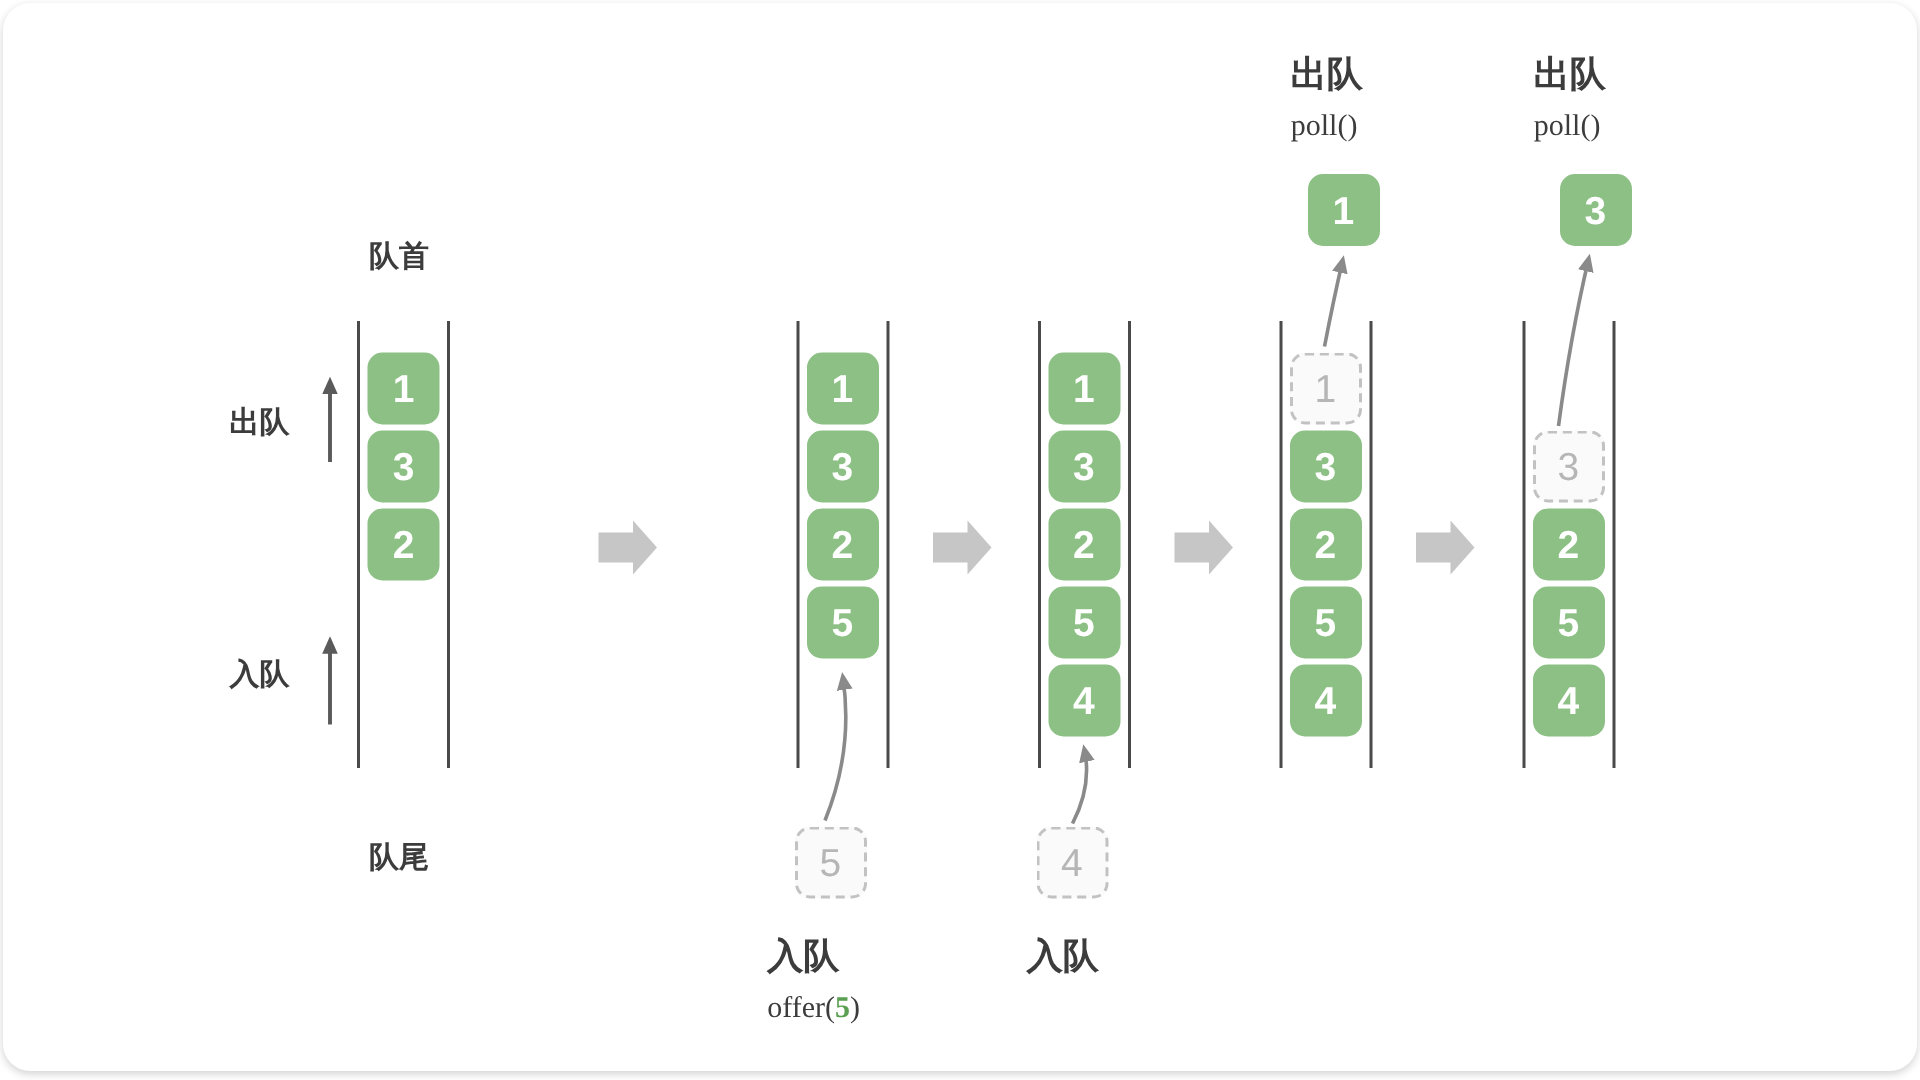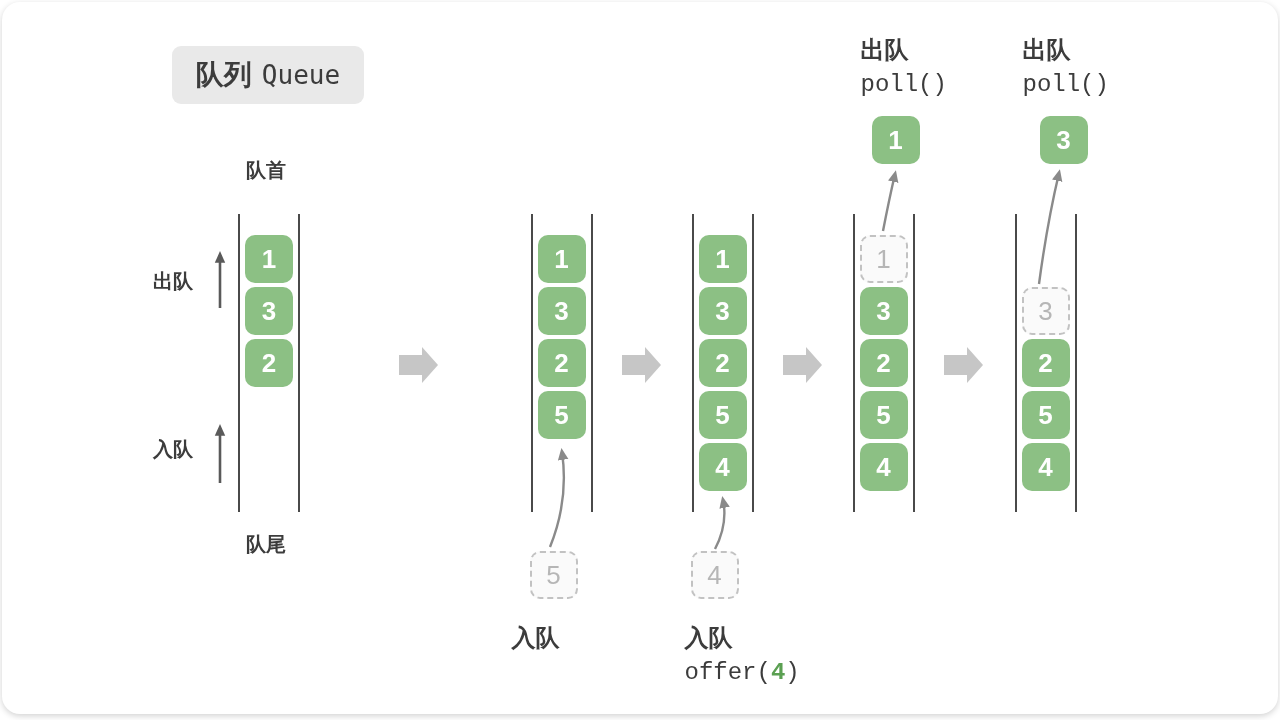--- a/index.html
+++ b/index.html
@@ -7,47 +7,43 @@
         border-radius:18px;box-shadow:0 2px 6px rgba(0,0,0,.18);}
   .abs{position:absolute}
   .zh{font-family:"Liberation Sans",sans-serif;font-weight:700;color:#3c3c3c}
   .mono{font-family:"DejaVu Sans Mono",monospace;color:#3c3c3c}
   #title-box{left:170px;top:44px;width:192px;height:58px;background:#e9e9e9;border-radius:9px;
              display:flex;align-items:center;justify-content:center;gap:10px}
   #title-box .zh{font-size:28px}
   #title-box .mono{font-size:26px}
   .edge-label{font-size:20px}
   #label-front{left:244px;top:155px}
-  #label-rear{left:244px;top:529px}
+  #label-rear{left:244px;top:556px}
   #label-dequeue{left:151px;top:266px}
   #label-enqueue{left:151px;top:434px}
   .rail{position:absolute;width:2px;height:298px;background:#4a4a4a;top:212px}
   .qitem{position:absolute;width:48px;height:48px;border-radius:10px;box-sizing:border-box;
          display:flex;align-items:center;justify-content:center;
          font-family:"Liberation Sans",sans-serif;font-size:26px}
   .qitem.filled{background:#8cc084;color:#ffffff;font-weight:700}
   .qitem.removed{background:#fafafa;border:2px dashed #c2c2c2;color:#b6b6b6;font-weight:400}
   .cap,.hdr{position:absolute;white-space:nowrap}
   .cap{top:618px}
   .hdr{top:30px}
   .cap .zh,.hdr .zh{font-size:24px;line-height:35px}
-  .code-line{font-family:Liberation Mono, monospace;font-size:24px;line-height:35px;color:#3c3c3c}
+  .code-line{font-family:Liberation Serif, serif;font-size:20px;line-height:35px;color:#3c3c3c}
   .code-line .green{color:#5ba052;font-weight:700}
   #watermark{right:38px;top:672px;font-size:17px;color:#c9c9c9;letter-spacing:1px}
   #arrow-layer{position:absolute;left:0;top:0;pointer-events:none}
 </style>
 </head>
 <body>
 
 <div id="card">
 
-  <div id="title-box" class="abs">
-    <span class="zh">队列</span>
-    <span class="mono">Queue</span>
-  </div>
 
   <div id="label-front" class="abs zh edge-label">队首</div>
   <div id="label-rear" class="abs zh edge-label">队尾</div>
   <div id="label-dequeue" class="abs zh edge-label">出队</div>
   <div id="label-enqueue" class="abs zh edge-label">入队</div>
 
   <svg id="arrow-layer" width="1280" height="720">
     <defs>
       <marker id="ah-gray" viewBox="0 0 10 10" refX="6" refY="5" markerWidth="5.5" markerHeight="5.5" orient="auto">
         <path d="M 0 1 L 9 5 L 0 9 z" fill="#8a8a8a"></path>
@@ -79,32 +75,32 @@
       <div class="qitem filled" style="left: 243px; top: 337px;">2</div>
       <div class="rail" style="left: 528.5px; top: 212px;"></div>
       <div class="rail" style="left: 588.5px; top: 212px;"></div>
       <div class="qitem filled" style="left: 535.5px; top: 233px;">1</div>
       <div class="qitem filled" style="left: 535.5px; top: 285px;">3</div>
       <div class="qitem filled" style="left: 535.5px; top: 337px;">2</div>
       <div class="qitem filled" style="left: 535.5px; top: 389px;">5</div>
       <div class="qitem removed" style="left: 527.5px; top: 549px;">5</div>
       <div class="cap" style="left: 509.5px; top: 618px;">
         <div class="zh">入队</div>
+        <div class="code-line"><span class="dark">offer(</span><span class="green">5</span><span class="dark">)</span></div>
       </div>
       <div class="rail" style="left: 689.5px; top: 212px;"></div>
       <div class="rail" style="left: 749.5px; top: 212px;"></div>
       <div class="qitem filled" style="left: 696.5px; top: 233px;">1</div>
       <div class="qitem filled" style="left: 696.5px; top: 285px;">3</div>
       <div class="qitem filled" style="left: 696.5px; top: 337px;">2</div>
       <div class="qitem filled" style="left: 696.5px; top: 389px;">5</div>
       <div class="qitem filled" style="left: 696.5px; top: 441px;">4</div>
       <div class="qitem removed" style="left: 688.5px; top: 549px;">4</div>
       <div class="cap" style="left: 682.5px; top: 618px;">
         <div class="zh">入队</div>
-        <div class="code-line"><span class="dark">offer(</span><span class="green">4</span><span class="dark">)</span></div>
       </div>
       <div class="rail" style="left: 850.5px; top: 212px;"></div>
       <div class="rail" style="left: 910.5px; top: 212px;"></div>
       <div class="qitem removed" style="left: 857.5px; top: 233px;">1</div>
       <div class="qitem filled" style="left: 857.5px; top: 285px;">3</div>
       <div class="qitem filled" style="left: 857.5px; top: 337px;">2</div>
       <div class="qitem filled" style="left: 857.5px; top: 389px;">5</div>
       <div class="qitem filled" style="left: 857.5px; top: 441px;">4</div>
       <div class="qitem filled" style="left: 869.5px; top: 114px;">1</div>
       <div class="hdr" style="left: 858.5px; top: 30px;">

